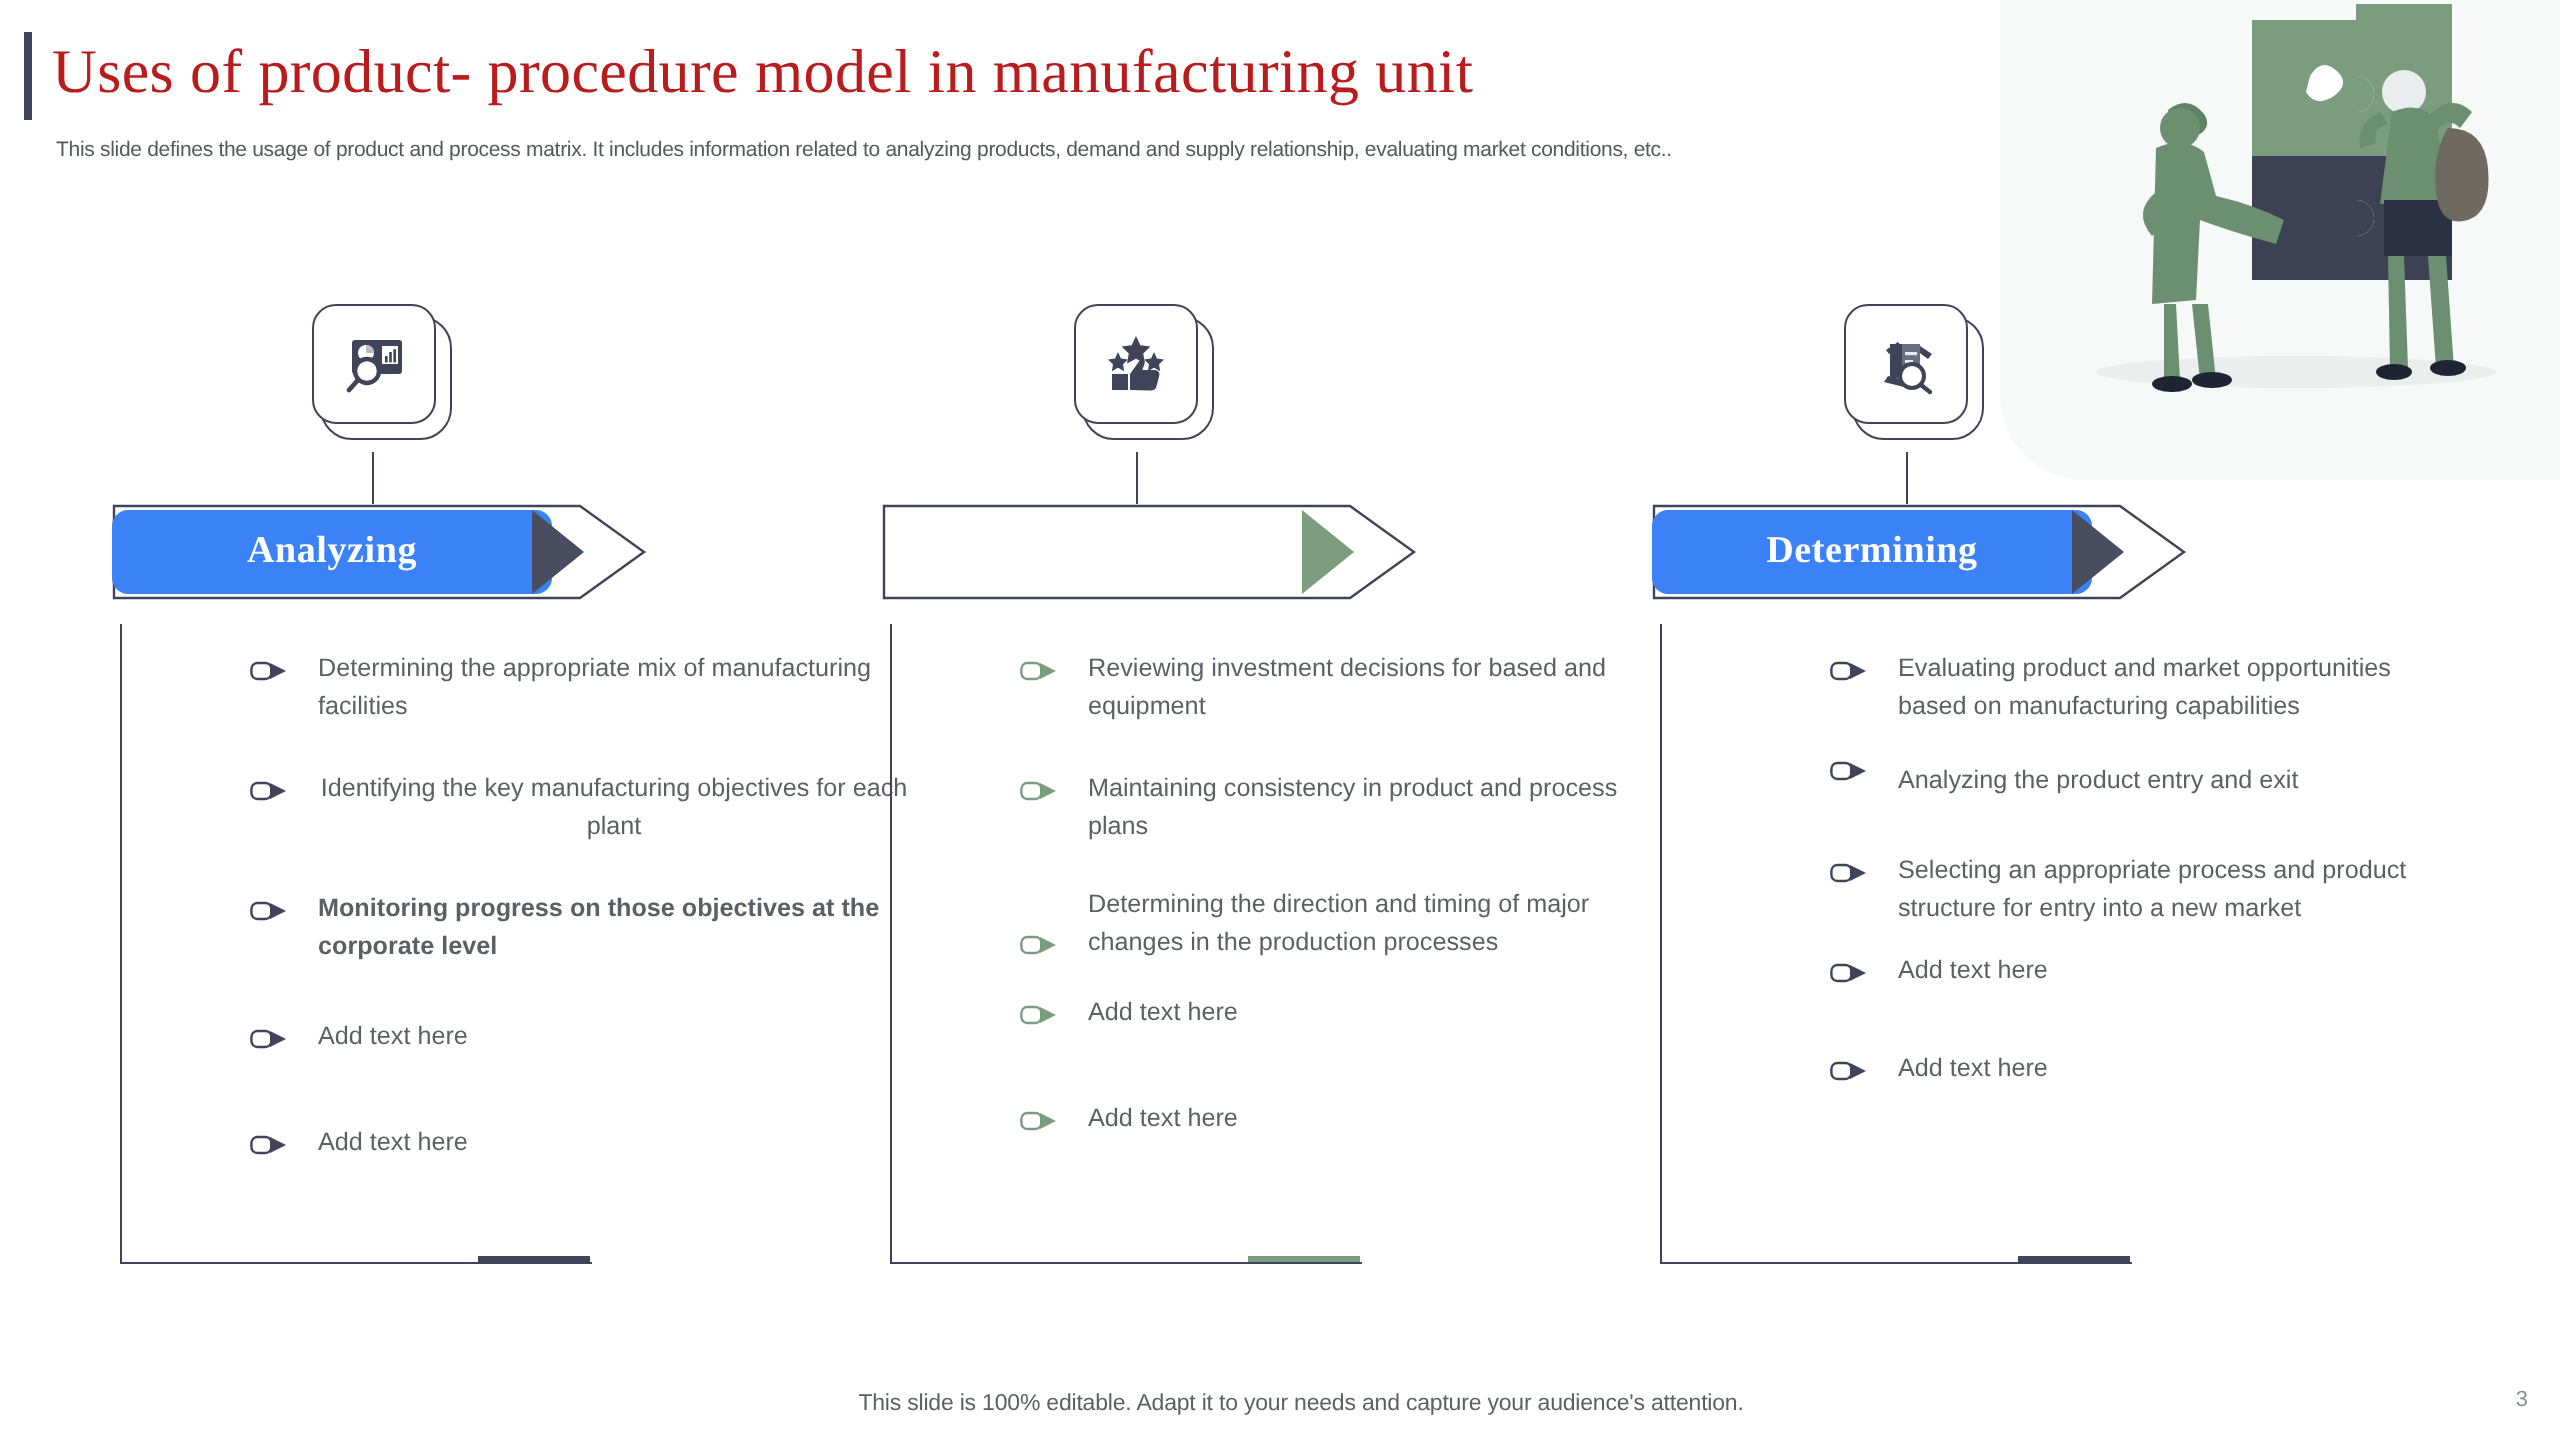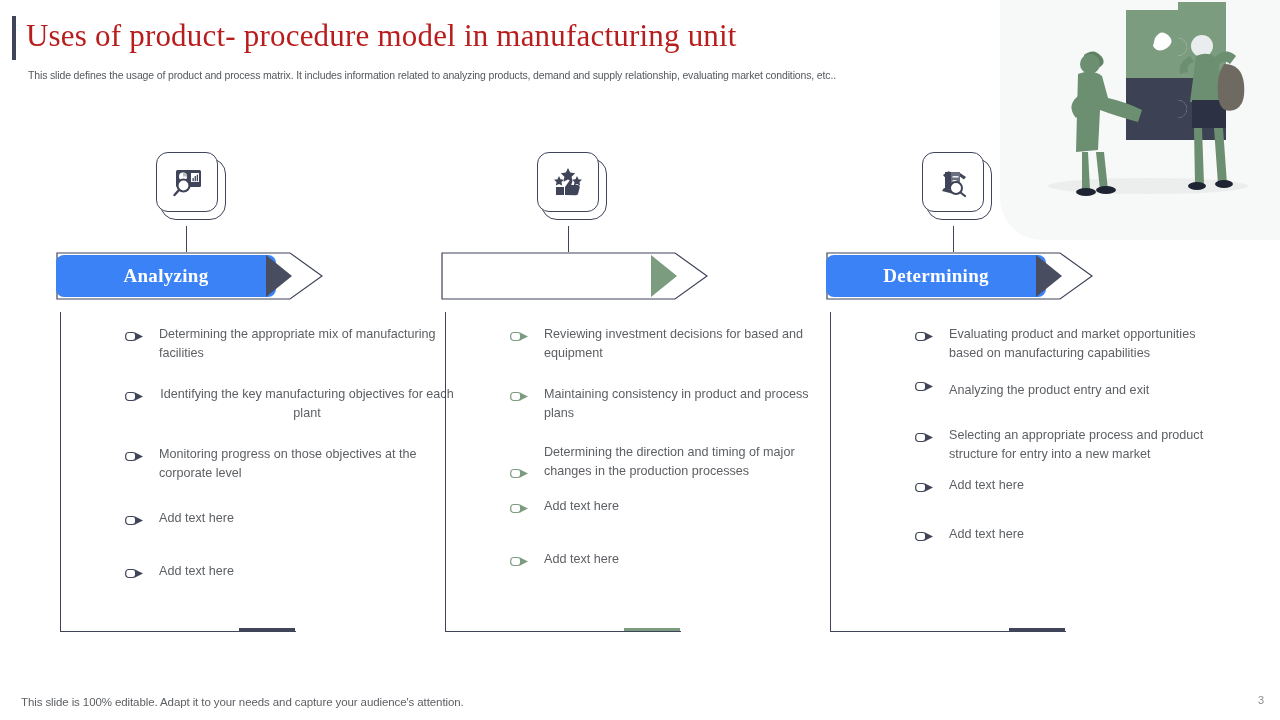--- a/index.html
+++ b/index.html
@@ -194,20 +194,21 @@
     position: absolute;
     top: 628px;
     height: 3.4px;
   }
 
   
   .footer-note {
     position: absolute;
     left: 0; right: 0;
     bottom: 12px;
+    text-align: center;
     font-size: 11.5px;
     color: #5c5f63;
     letter-spacing: -0.1px;
     padding-left: 21px;
   }
   .page-number {
     position: absolute;
     right: 16px;
     bottom: 14px;
     font-size: 11px;
@@ -295,21 +296,21 @@
     </div>
     <div class="bullet" style="margin-bottom:22px;text-align:center;">
       <span class="bullet-marker">
         <svg width="22" height="13" viewBox="0 0 22 13">
             <rect x="0.7" y="2.5" width="10" height="8" rx="3" fill="#fff" stroke="#3f4458" stroke-width="1.2"></rect>
             <path d="M10 2.5 L18 6.5 L10 10.5 Z" fill="#3f4458"></path>
           </svg>
       </span>
       <span class="bullet-text">Identifying the key manufacturing objectives for each plant</span>
     </div>
-    <div class="bullet" style="margin-bottom:26px;">
+    <div class="bullet" style="margin-bottom:26px;font-weight:bold;">
       <span class="bullet-marker">
         <svg width="22" height="13" viewBox="0 0 22 13">
             <rect x="0.7" y="2.5" width="10" height="8" rx="3" fill="#fff" stroke="#3f4458" stroke-width="1.2"></rect>
             <path d="M10 2.5 L18 6.5 L10 10.5 Z" fill="#3f4458"></path>
           </svg>
       </span>
       <span class="bullet-text">Monitoring progress on those objectives at the corporate level</span>
     </div>
     <div class="bullet" style="margin-bottom:34px;">
       <span class="bullet-marker">

